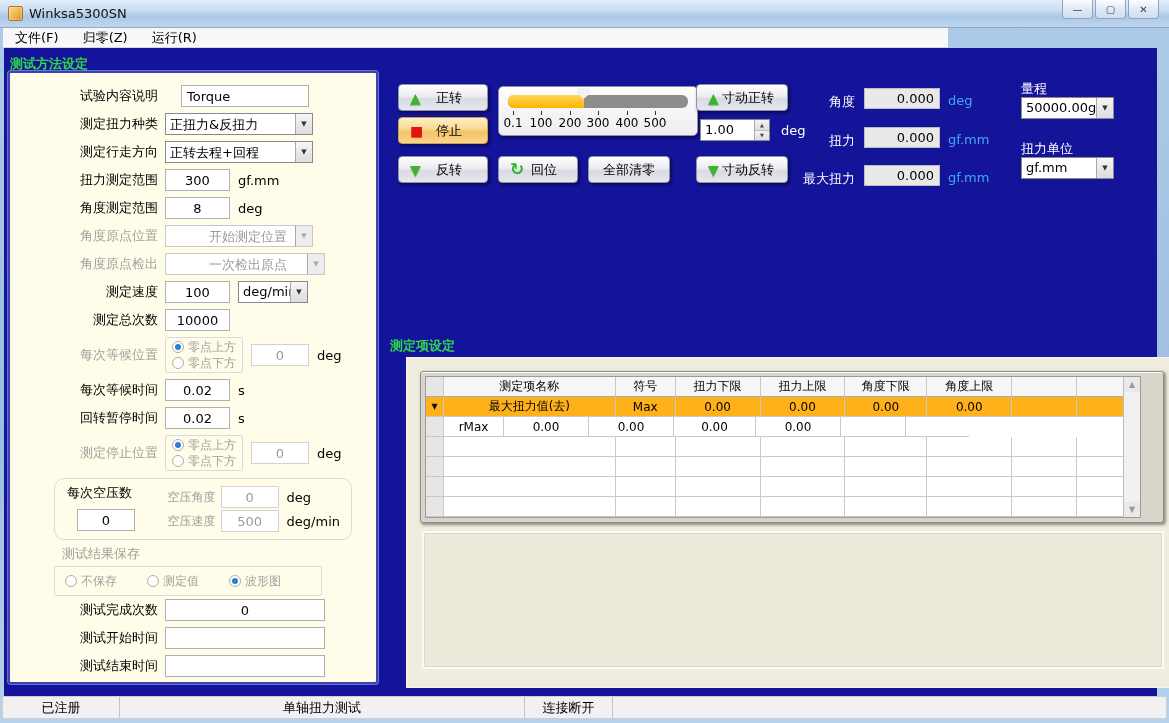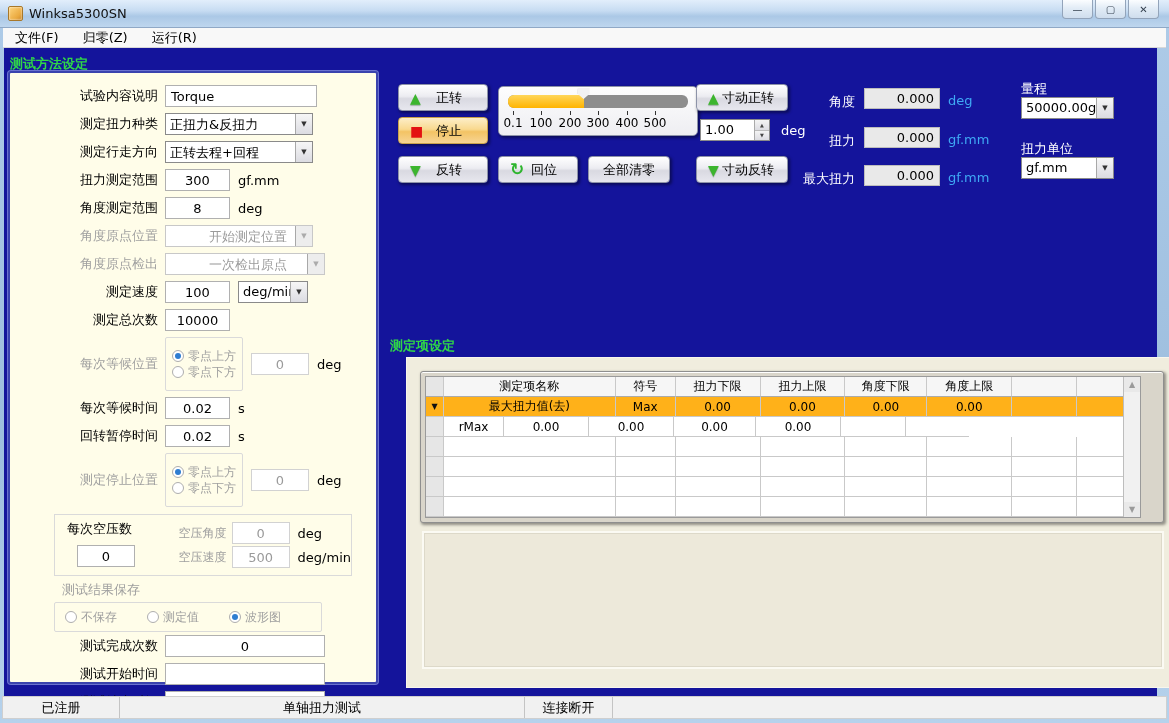--- a/index.html
+++ b/index.html
@@ -17,21 +17,21 @@
   .app-ico { position:absolute; left:8px; top:6px; width:15px; height:15px;
     background:linear-gradient(135deg,#ffd67e,#eaa93f 70%,#c9872c);
     border:1px solid #a8782a; border-radius:2px; box-shadow:inset 0 0 2px #fff; }
   .ttext { position:absolute; left:29px; top:6px; font-size:13px; color:#111; }
   .wbtns { position:absolute; right:10px; top:0; display:flex; }
   .wbtn { width:31px; height:19px; margin-left:2px; border:1px solid #93a4ba; border-top:none;
     border-radius:0 0 4px 4px; background:linear-gradient(180deg,#fbfdff,#e2ecf6 45%,#cfdded);
     display:flex; align-items:center; justify-content:center;
     font-size:10px; color:#333f4e; }
   
-  .mbar { position:absolute; left:3px; top:28px; width:1163px; height:20px;
+  .mbar { position:absolute; left:3px; top:28px; width:945px; height:20px;
     background:#f8f8f8; border-bottom:1px solid #d8d8d8; display:flex; align-items:center; }
   .mitem { padding:2px 12px; font-size:13px; color:#000; }
   
   .client { position:absolute; left:4px; top:48px; width:1153px; height:648px; background:#14149B; }
   .gtitle { position:absolute; color:#2fd648; font-size:13px; font-weight:bold; }
   .wlbl { position:absolute; color:#fff; font-size:13px; white-space:nowrap; }
   .ulbl { position:absolute; color:#3fa9f5; font-size:13px; }
   
   .panel { position:absolute; left:8px; top:71px; width:370px; height:613px;
     background:#FFFDE9; border:2px solid #3a43ae; border-radius:3px;
@@ -46,28 +46,28 @@
   .fld.fdis { color:#9a9a9a; border-color:#d2d2d2; }
   .unit { margin-left:8px; font-size:13px; white-space:nowrap; }
   .combo { display:flex; background:#fff; border:1px solid #8a8a8a; height:22px; }
   .combo .cval { flex:1; font-size:13px; padding:2px 0 0 4px; white-space:nowrap; overflow:hidden; }
   .combo .cbtn { width:17px; border-left:1px solid #a8a8a8;
     background:linear-gradient(180deg,#f6f6f6,#dcdce2); display:flex; align-items:center;
     justify-content:center; font-size:7px; color:#333; }
   .combo.cdis { border-color:#c8c8c8; }
   .combo.cdis .cval { color:#9a9a9a;margin-left:39px; }
   .combo.cdis .cbtn { color:#ababab; background:#ededed; }
-  .rbox { border:1px solid #dadada; border-radius:2px; padding:10px 6px; }
+  .rbox { border:1px solid #dadada; border-radius:2px; padding:1px 6px; }
   .ritem { display:flex; align-items:center; height:16px; font-size:12px; color:#9f9f9f; white-space:nowrap; }
   .rdot { width:12px; height:12px; border-radius:50%; border:1px solid #aeaeae; background:#fff;
     margin-right:4px; position:relative; flex-shrink:0; }
   .rdot.sel::after { content:""; position:absolute; left:2px; top:2px; width:6px; height:6px;
     border-radius:50%; background:#2e7dd1; }
-  .gbox { border:1px solid #dadada; border-radius:0; margin:4px 0 2px 8px; width:298px;
-    padding:5px 0 5px 12px; display:flex; }
+  .gbox { border:1px solid #dadada; border-radius:10px; margin:4px 0 2px 8px; width:298px;
+    padding:5px 11px 5px 12px; display:flex; }
   .gleft { width:118px; }
   .gright .srow { display:flex; align-items:center; margin:2px 0; }
   .gright .slbl { width:58px; text-align:right; margin-right:5px; font-size:12px; }
   .savebox { border:1px solid #dadada; border-radius:2px; margin-left:8px; width:268px;
     padding:6px 10px; display:flex; gap:30px; }
   
   .btn { position:absolute; display:flex; align-items:center; justify-content:center;
     background:linear-gradient(180deg,#ffffff,#ececf1 45%,#d9d9e1 55%,#e7e7ee);
     border:1px solid #8d93a8; border-radius:4px; font-size:13px;
     box-shadow:1.5px 1.5px 3px rgba(0,0,10,.45); }
@@ -149,21 +149,21 @@
   <div class="mitem">运行(R)</div>
 </div>
 
 <div class="client"></div>
 
 <div class="gtitle" style="left:10px; top:55px;">测试方法设定</div>
 
 <div class="panel">
   <div class="row">
     <div class="rlbl">试验内容说明</div>
-    <div class="fld l" style="width:152px;">Torque</div>
+    <div class="fld l" style="width:128px;margin-left:16px;">Torque</div>
   </div>
   <div class="row">
     <div class="rlbl">测定扭力种类</div>
     <div class="combo" style="width:148px;">
       <div class="cval">正扭力&amp;反扭力</div>
       <div class="cbtn">▼</div>
     </div>
   </div>
   <div class="row">
     <div class="rlbl">测定行走方向</div>

